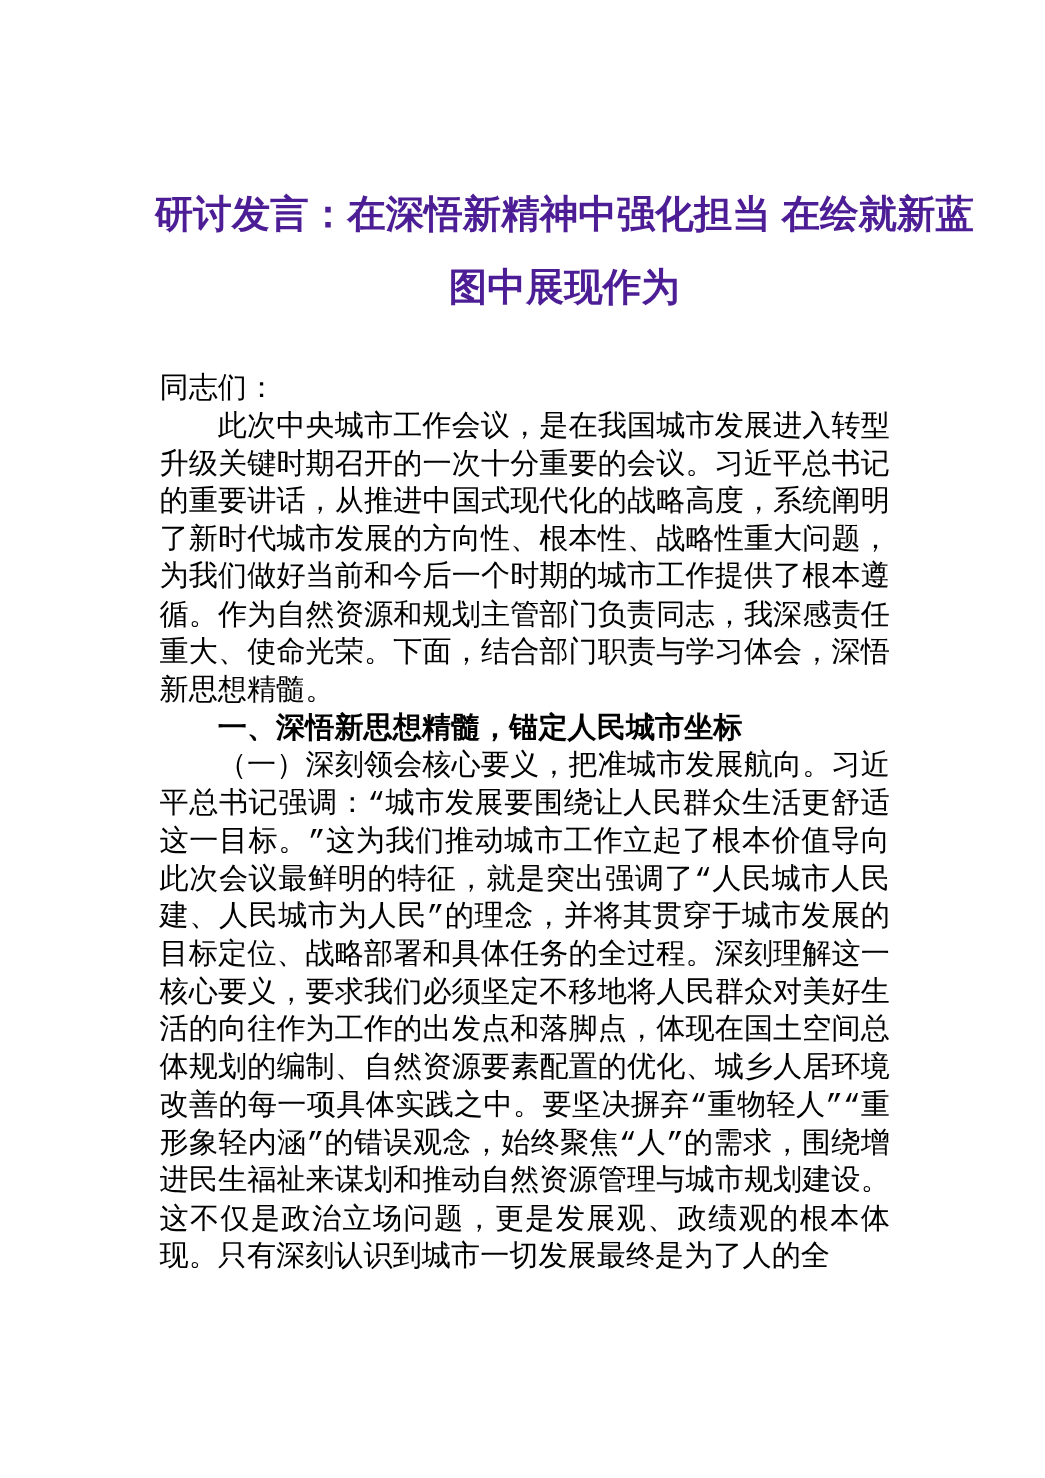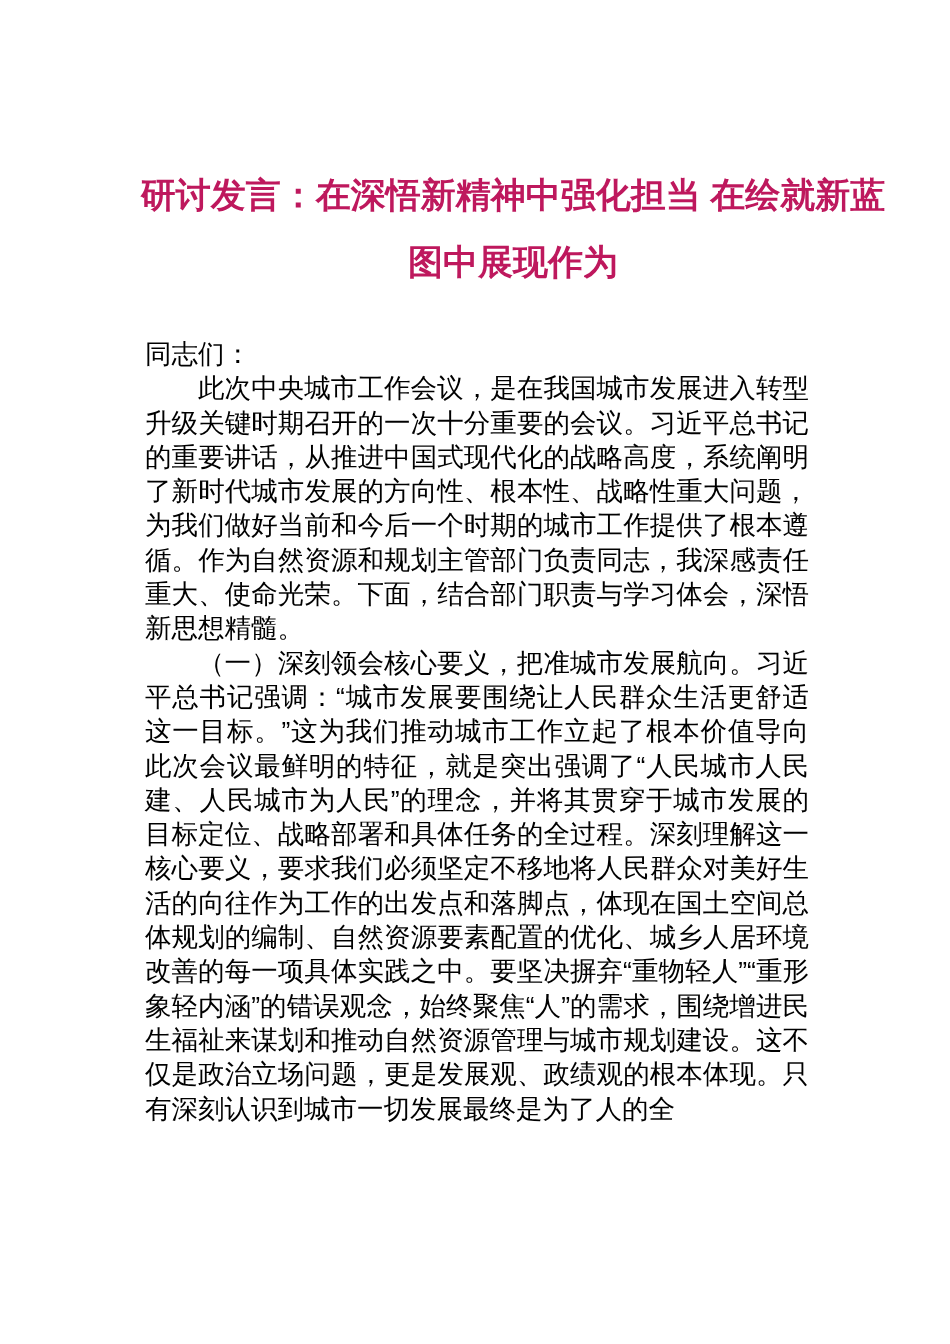--- a/index.html
+++ b/index.html
@@ -21,47 +21,49 @@
     background: #ffffff;
     position: relative;
   }
   .doc-title {
     margin: 161px 59px 0 135px;
     font-size: 35px;
     font-weight: bold;
     line-height: 67px;
     text-align: center;
     letter-spacing: 0;
-    color: #be185d;
+    color: #4c1d95;
   }
   .doc-content {
     margin: 42px 141px 0 145px;
     font-size: 26.5px;
     line-height: 34.3px;
     text-align: justify;
     color: #000000;
   }
   .doc-content p {
     margin: 0;
     padding: 0;
+    font-family: Liberation Mono, monospace;
   }
   .para-indent {
     text-indent: 2em;
   }
   .para-heading {
     font-weight: bold;
     text-indent: 2em;
   }
 </style>
 </head>
 <body>
 
 <div class="doc-page">
 
   <div class="doc-title">研讨发言：在深悟新精神中强化担当 在绘就新蓝图中展现作为</div>
 
   <div class="doc-content" id="doc-body">
       <p class="para">同志们：</p>
       <p class="para para-indent">此次中央城市工作会议，是在我国城市发展进入转型升级关键时期召开的一次十分重要的会议。习近平总书记的重要讲话，从推进中国式现代化的战略高度，系统阐明了新时代城市发展的方向性、根本性、战略性重大问题，为我们做好当前和今后一个时期的城市工作提供了根本遵循。作为自然资源和规划主管部门负责同志，我深感责任重大、使命光荣。下面，结合部门职责与学习体会，深悟新思想精髓。</p>
+      <p class="para para-heading">一、深悟新思想精髓，锚定人民城市坐标</p>
       <p class="para para-indent">（一）深刻领会核心要义，把准城市发展航向。习近平总书记强调：“城市发展要围绕让人民群众生活更舒适这一目标。”这为我们推动城市工作立起了根本价值导向此次会议最鲜明的特征，就是突出强调了“人民城市人民建、人民城市为人民”的理念，并将其贯穿于城市发展的目标定位、战略部署和具体任务的全过程。深刻理解这一核心要义，要求我们必须坚定不移地将人民群众对美好生活的向往作为工作的出发点和落脚点，体现在国土空间总体规划的编制、自然资源要素配置的优化、城乡人居环境改善的每一项具体实践之中。要坚决摒弃“重物轻人”“重形象轻内涵”的错误观念，始终聚焦“人”的需求，围绕增进民生福祉来谋划和推动自然资源管理与城市规划建设。这不仅是政治立场问题，更是发展观、政绩观的根本体现。只有深刻认识到城市一切发展最终是为了人的全</p>
     </div>
 
 </div>
 
 </body></html>

